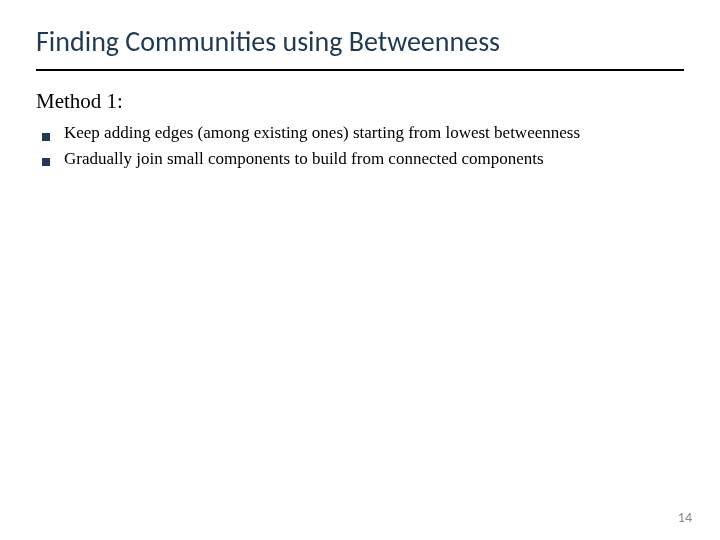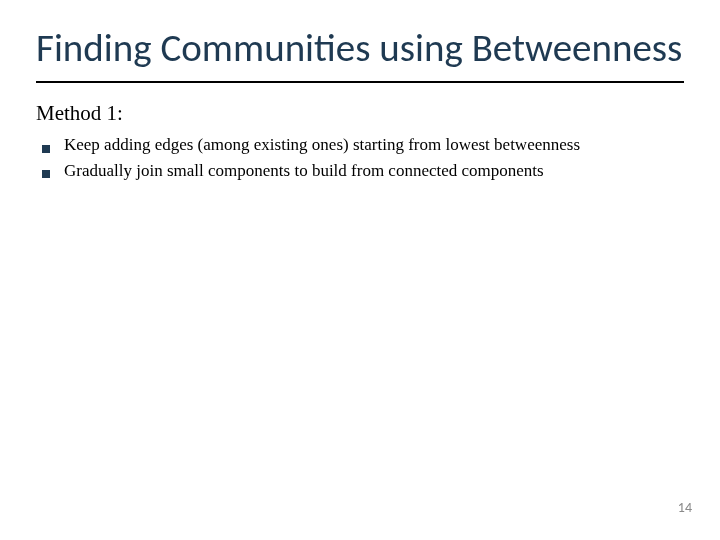--- a/index.html
+++ b/index.html
@@ -1,24 +1,24 @@
 <!DOCTYPE html>
 <html><head>
 <meta charset="utf-8">
 <style>
   * { margin: 0; padding: 0; box-sizing: border-box; }
   html, body { width: 720px; height: 540px; background: #fff; font-family: "Times New Roman", Times, serif; color: #000; }
   .slide { position: relative; width: 720px; height: 540px; padding: 24px 36px 24px 36px; }
-  .title { font-family: "Calibri", "Segoe UI", Arial, sans-serif; font-size: 39px; color: #1f3a52; letter-spacing: 0px; margin-bottom: 10px; font-weight: 400; }
+  .title { font-family: "Calibri", "Segoe UI", Arial, sans-serif; font-size: 28px; color: #1f3a52; letter-spacing: 0px; margin-bottom: 10px; font-weight: 400; }
   .hr { border: none; border-top: 2px solid #000; margin-bottom: 18px; }
   .subhead { font-size: 21px; margin-bottom: 6px; }
   .bullets { list-style: none; padding-left: 6px; }
   .bullets li { font-size: 17px; line-height: 1.5; display: flex; align-items: center; }
   .bullets li .marker { display: inline-block; width: 8px; height: 8px; background: #1f3a52; margin-top: 8px; margin-right: 14px; flex: 0 0 auto; }
-  .pagenum { position: absolute; right: 28px; bottom: 24px; font-family: "Calibri", Arial, sans-serif; font-size: 14px; color: #8a8a8a; }
+  .pagenum { position: absolute; right: 28px; bottom: 14px; font-family: "Calibri", Arial, sans-serif; font-size: 14px; color: #8a8a8a; }
 </style>
 </head>
 <body>
 
 <div class="slide">
   <h1 class="title">Finding Communities using Betweenness</h1>
   <hr class="hr">
   <div class="subhead">Method 1:</div>
   <ul class="bullets">
     <li>

